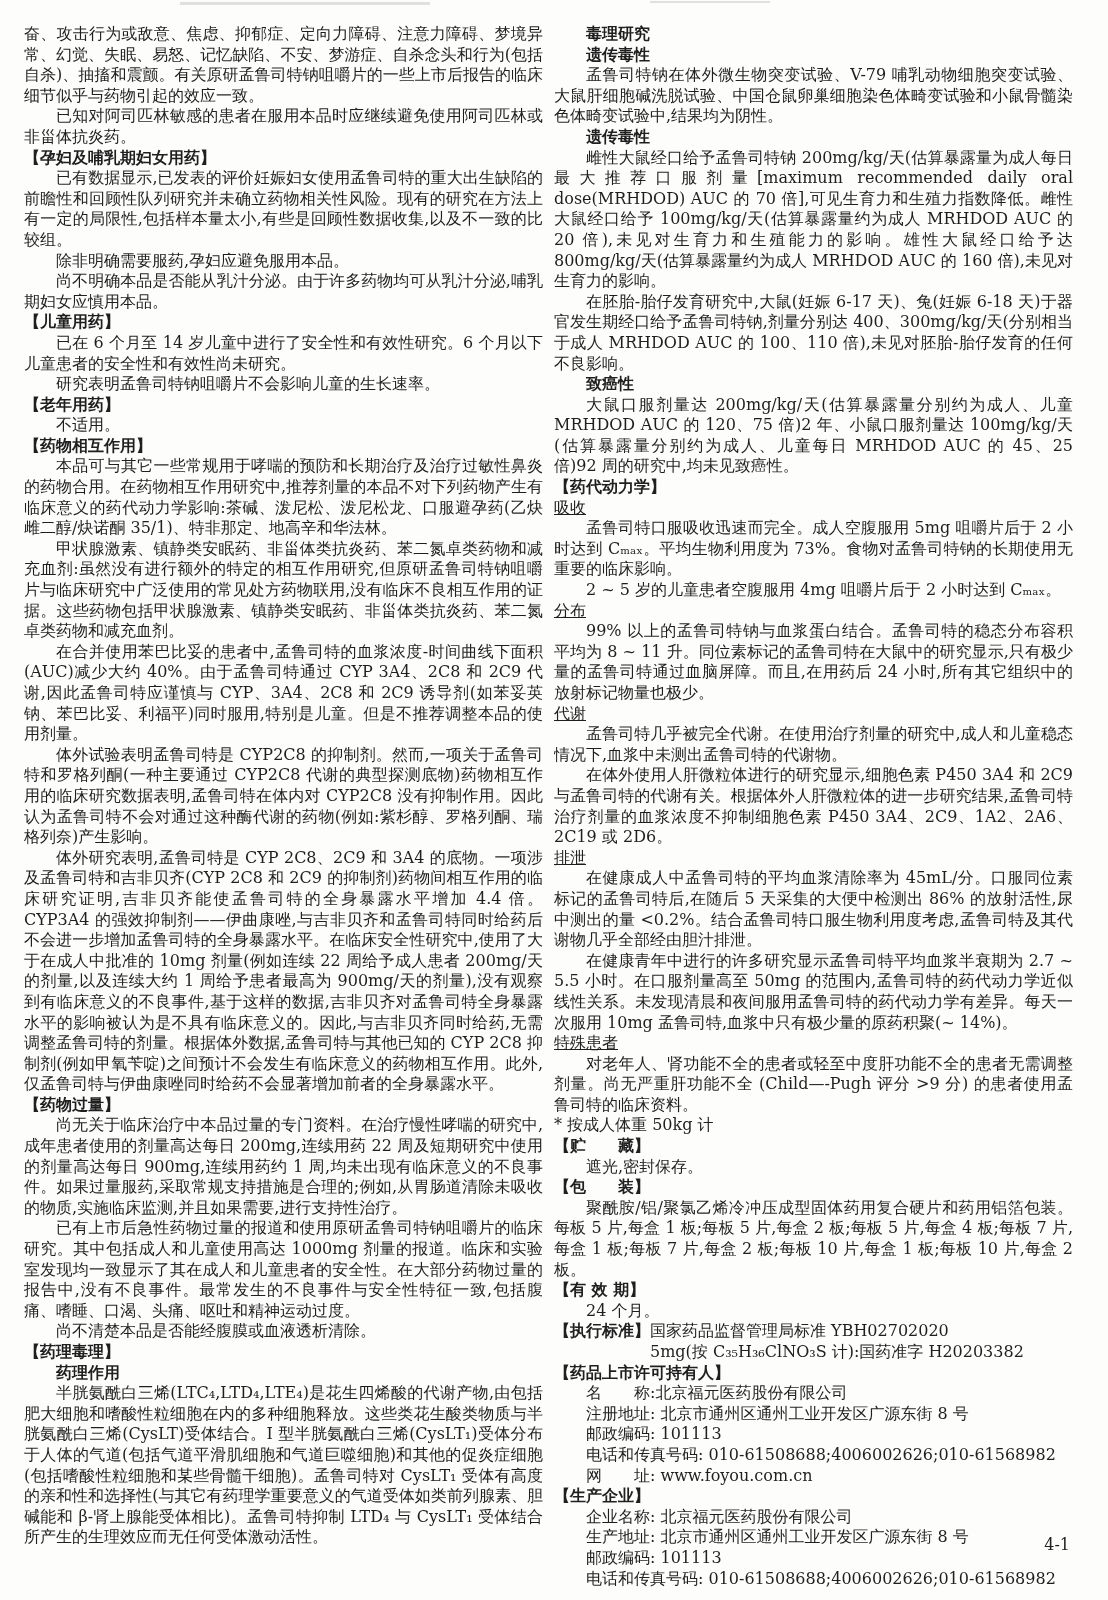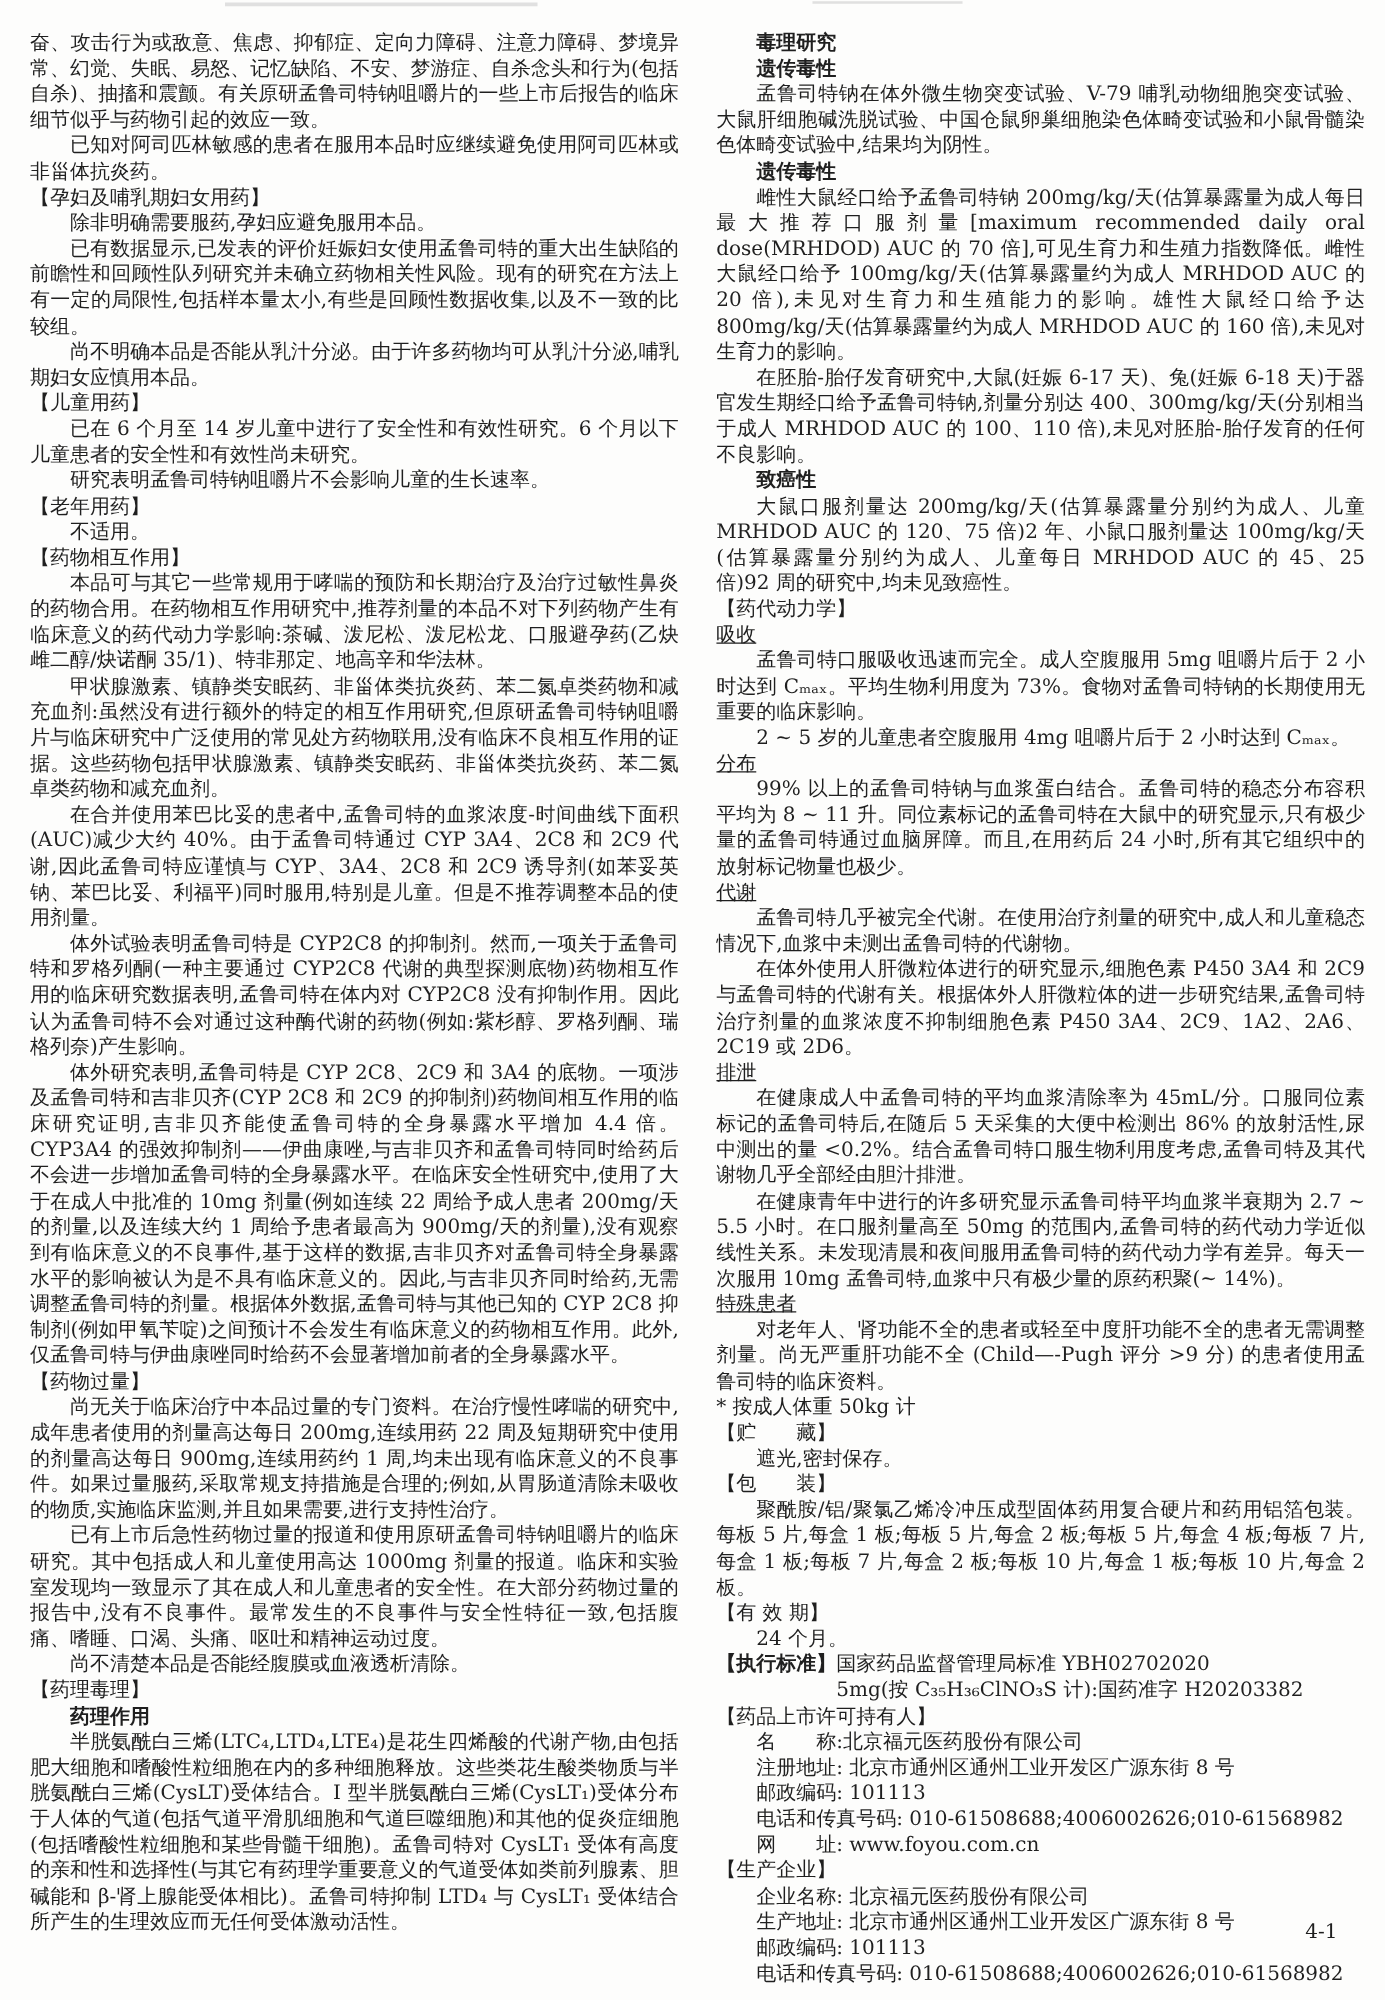--- a/index.html
+++ b/index.html
@@ -8,33 +8,33 @@
     width: 1108px;
     height: 1600px;
     box-sizing: border-box;
     background: #fdfdfc;
     color: #1f1f1f;
     font-family: "DejaVu Serif", "DejaVu Sans", serif;
     font-size: 16px;
     line-height: 20.6px;
     padding: 24px 16px 0 24px;
     display: flex;
-    gap: 30px;
+    gap: 11px;
     overflow: hidden;
   }
   .col {
     width: 519px;
     flex: 0 0 auto;
     text-align: justify;
     overflow: hidden;
   }
   .col p { margin: 0; }
   .p    { text-indent: 2em; }
   .cont { text-indent: 0; }
-  .h    { font-weight: normal; }
+  .h    { font-weight: bold; }
   .bsub { font-weight: bold; text-indent: 2em; }
   .usub { text-decoration: underline; }
   .note { text-indent: 0; }
   .cont2 { padding-left: 6em; }
   .contact { padding-left: 2em; }
   .labelline .label { font-weight: bold; margin-top: 47px; }
   .page-number {
     position: absolute;
     right: 38px;
     bottom: 44px;
@@ -52,22 +52,22 @@
 <body>
 
 <div class="page">
   <div class="scan-artifact a1"></div>
   <div class="scan-artifact a2"></div>
 
   <div class="col">
     <p class="cont">奋、攻击行为或敌意、焦虑、抑郁症、定向力障碍、注意力障碍、梦境异常、幻觉、失眠、易怒、记忆缺陷、不安、梦游症、自杀念头和行为(包括自杀)、抽搐和震颤。有关原研孟鲁司特钠咀嚼片的一些上市后报告的临床细节似乎与药物引起的效应一致。</p>
     <p class="p">已知对阿司匹林敏感的患者在服用本品时应继续避免使用阿司匹林或非甾体抗炎药。</p>
     <p class="h">【孕妇及哺乳期妇女用药】</p>
+    <p class="p">已有数据显示,已发表的评价妊娠妇女使用孟鲁司特的重大出生缺陷的前瞻性和回顾性队列研究并未确立药物相关性风险。现有的研究在方法上有一定的局限性,包括样本量太小,有些是回顾性数据收集,以及不一致的比较组。</p>
     <p class="p">除非明确需要服药,孕妇应避免服用本品。</p>
-    <p class="p">已有数据显示,已发表的评价妊娠妇女使用孟鲁司特的重大出生缺陷的前瞻性和回顾性队列研究并未确立药物相关性风险。现有的研究在方法上有一定的局限性,包括样本量太小,有些是回顾性数据收集,以及不一致的比较组。</p>
     <p class="p">尚不明确本品是否能从乳汁分泌。由于许多药物均可从乳汁分泌,哺乳期妇女应慎用本品。</p>
     <p class="h">【儿童用药】</p>
     <p class="p">已在 6 个月至 14 岁儿童中进行了安全性和有效性研究。6 个月以下儿童患者的安全性和有效性尚未研究。</p>
     <p class="p">研究表明孟鲁司特钠咀嚼片不会影响儿童的生长速率。</p>
     <p class="h">【老年用药】</p>
     <p class="p">不适用。</p>
     <p class="h">【药物相互作用】</p>
     <p class="p">本品可与其它一些常规用于哮喘的预防和长期治疗及治疗过敏性鼻炎的药物合用。在药物相互作用研究中,推荐剂量的本品不对下列药物产生有临床意义的药代动力学影响:茶碱、泼尼松、泼尼松龙、口服避孕药(乙炔雌二醇/炔诺酮 35/1)、特非那定、地高辛和华法林。</p>
     <p class="p">甲状腺激素、镇静类安眠药、非甾体类抗炎药、苯二氮卓类药物和减充血剂:虽然没有进行额外的特定的相互作用研究,但原研孟鲁司特钠咀嚼片与临床研究中广泛使用的常见处方药物联用,没有临床不良相互作用的证据。这些药物包括甲状腺激素、镇静类安眠药、非甾体类抗炎药、苯二氮卓类药物和减充血剂。</p>
     <p class="p">在合并使用苯巴比妥的患者中,孟鲁司特的血浆浓度-时间曲线下面积(AUC)减少大约 40%。由于孟鲁司特通过 CYP 3A4、2C8 和 2C9 代谢,因此孟鲁司特应谨慎与 CYP、3A4、2C8 和 2C9 诱导剂(如苯妥英钠、苯巴比妥、利福平)同时服用,特别是儿童。但是不推荐调整本品的使用剂量。</p>

